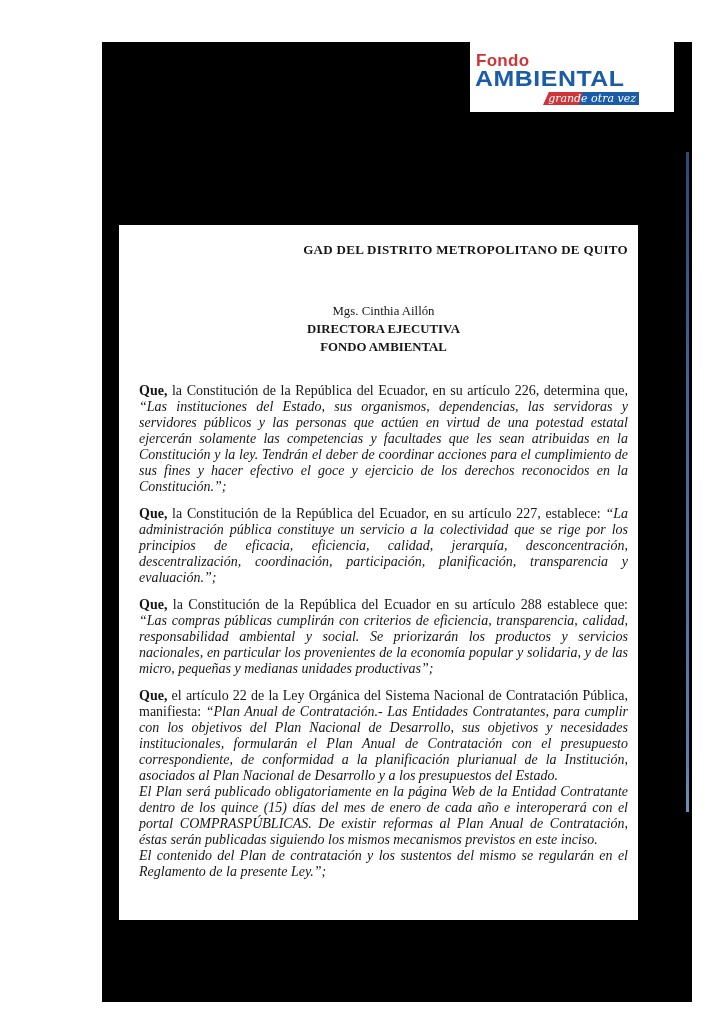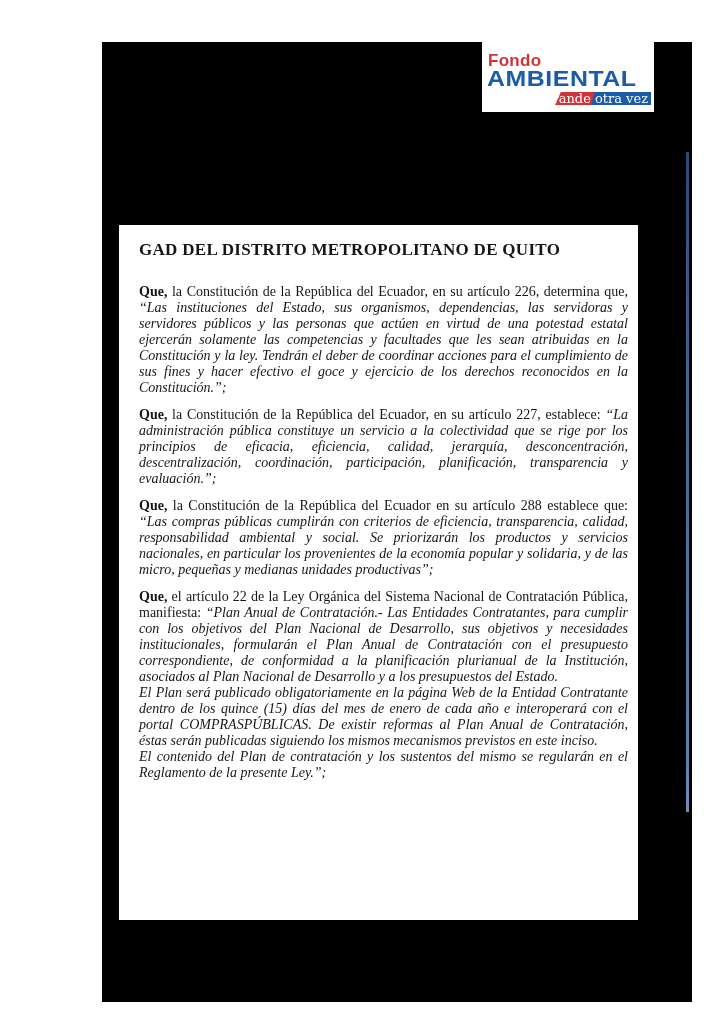--- a/index.html
+++ b/index.html
@@ -20,23 +20,23 @@
     position: absolute;
     left: 102px;
     top: 42px;
     width: 590px;
     height: 960px;
     background: #000000;
   }
   
   .logo-box {
     position: absolute;
-    left: 380px;
+    left: 368px;
     top: 0;
-    width: 172px;
+    width: 204px;
     height: 70px;
     background: #ffffff;
     overflow: hidden;
     padding: 0;
   }
   .logo-fondo {
     position: absolute;
     left: 6px;
     top: 10px;
     font-family: "Liberation Sans", sans-serif;
@@ -76,21 +76,22 @@
     height: 13px;
     clip-path: polygon(6% 0, 100% 0, 100% 100%, 0 100%);
     margin-left: -9px;
   }
   .sw-tagline {
     position: absolute;
     right: 3px;
     top: 2px;
     color: #ffffff;
     font-family: "DejaVu Serif", serif;
-    font-size: 13px;
+    font-style: italic;
+    font-size: 11px;
     line-height: 9px;
     white-space: nowrap;
   }
   
   .blue-line {
     position: absolute;
     left: 584px;
     top: 110px;
     width: 3px;
     height: 660px;
@@ -103,22 +104,22 @@
     top: 183px;
     width: 519px;
     height: 695px;
     background: #ffffff;
     box-sizing: border-box;
     padding: 17px 10px 0 20px;
     color: #161616;
   }
   .title {
     margin: 0;
-    text-align: left;
-    font-size: 17px;
+    text-align: right;
+    font-size: 13px;
     line-height: 15px;
     font-weight: bold;
     letter-spacing: 0.3px;
   }
   .signatory {
     margin-top: 45px;
     text-align: center;
     font-size: 12.8px;
     line-height: 18px;
   }
@@ -147,20 +148,25 @@
         <div class="sw-red" style="background:#cf3438;"></div>
         <div class="sw-blue" style="background:#1b5ca8;"></div>
         <div class="sw-tagline">grande otra vez</div>
       </div>
     </div>
 
     <div class="page">
 
       <h1 class="title">GAD DEL DISTRITO METROPOLITANO DE QUITO</h1>
 
+      <div class="signatory">
+        <div>Mgs. Cinthia Aillón</div>
+        <div class="b">DIRECTORA EJECUTIVA</div>
+        <div class="b">FONDO AMBIENTAL</div>
+      </div>
 
       <p class="para first"><strong>Que,</strong><span> la Constitución de la República del Ecuador, en su artículo 226, determina que, </span><em>“Las instituciones del Estado, sus organismos, dependencias, las servidoras y servidores públicos y las personas que actúen en virtud de una potestad estatal ejercerán solamente las competencias y facultades que les sean atribuidas en la Constitución y la ley. Tendrán el deber de coordinar acciones para el cumplimiento de sus fines y hacer efectivo el goce y ejercicio de los derechos reconocidos en la Constitución.”;</em></p>
 
       <p class="para"><strong>Que,</strong><span> la Constitución de la República del Ecuador, en su artículo 227, establece: </span><em>“La administración pública constituye un servicio a la colectividad que se rige por los principios de eficacia, eficiencia, calidad, jerarquía, desconcentración, descentralización, coordinación, participación, planificación, transparencia y evaluación.”;</em></p>
 
       <p class="para"><strong>Que,</strong><span> la Constitución de la República del Ecuador en su artículo 288 establece que: </span><em>“Las compras públicas cumplirán con criterios de eficiencia, transparencia, calidad, responsabilidad ambiental y social. Se priorizarán los productos y servicios nacionales, en particular los provenientes de la economía popular y solidaria, y de las micro, pequeñas y medianas unidades productivas”;</em></p>
 
       <p class="para"><strong>Que,</strong><span> el artículo 22 de la Ley Orgánica del Sistema Nacional de Contratación Pública, manifiesta: </span><em>“Plan Anual de Contratación.- Las Entidades Contratantes, para cumplir con los objetivos del Plan Nacional de Desarrollo, sus objetivos y necesidades institucionales, formularán el Plan Anual de Contratación con el presupuesto correspondiente, de conformidad a la planificación plurianual de la Institución, asociados al Plan Nacional de Desarrollo y a los presupuestos del Estado.</em><br><em>El Plan será publicado obligatoriamente en la página Web de la Entidad Contratante dentro de los quince (15) días del mes de enero de cada año e interoperará con el portal COMPRASPÚBLICAS. De existir reformas al Plan Anual de Contratación, éstas serán publicadas siguiendo los mismos mecanismos previstos en este inciso.</em><br><em>El contenido del Plan de contratación y los sustentos del mismo se regularán en el Reglamento de la presente Ley.”;</em></p>
 
     </div>

